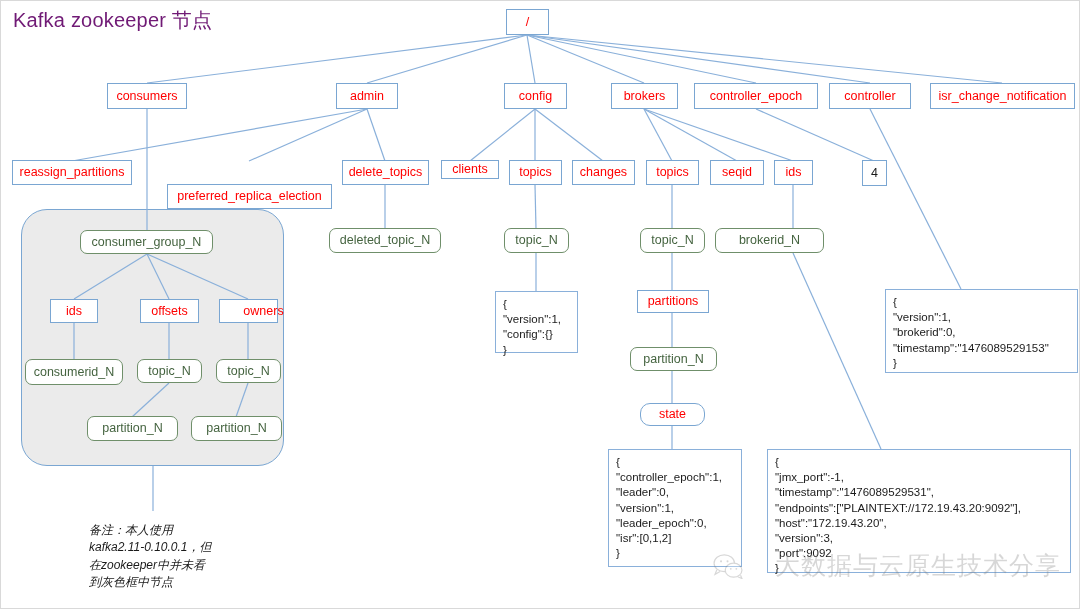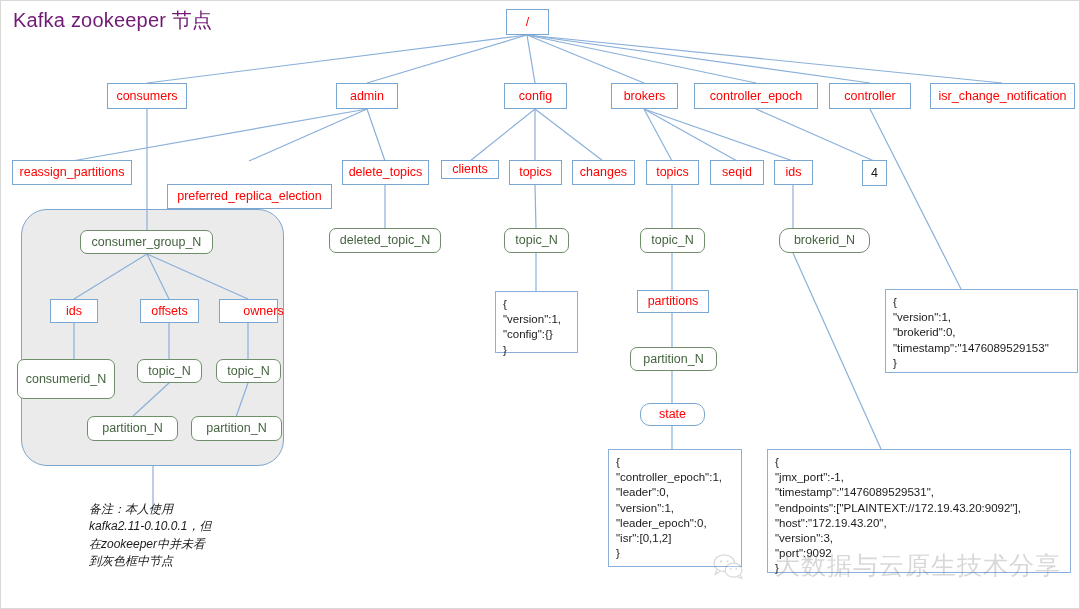--- a/index.html
+++ b/index.html
@@ -181,27 +181,27 @@
   <div class="node" style="left:571px;top:159px;width:63px;height:25px;">changes</div>
   <div class="node" style="left:645px;top:159px;width:53px;height:25px;">topics</div>
   <div class="node" style="left:709px;top:159px;width:54px;height:25px;">seqid</div>
   <div class="node" style="left:773px;top:159px;width:39px;height:25px;">ids</div>
   <div class="node black" style="left:861px;top:159px;width:25px;height:26px;">4</div>
 
   <div class="node green" style="left:79px;top:229px;width:133px;height:24px;">consumer_group_N</div>
   <div class="node green" style="left:328px;top:227px;width:112px;height:25px;">deleted_topic_N</div>
   <div class="node green" style="left:503px;top:227px;width:65px;height:25px;">topic_N</div>
   <div class="node green" style="left:639px;top:227px;width:65px;height:25px;">topic_N</div>
-  <div class="node green" style="left:778px;top:227px;width:91px;height:25px;border-radius:10px;">brokerid_N</div>
+  <div class="node green" style="left:714px;top:227px;width:109px;height:25px;">brokerid_N</div>
 
   <div class="node" style="left:49px;top:298px;width:48px;height:24px;">ids</div>
   <div class="node" style="left:139px;top:298px;width:59px;height:24px;">offsets</div>
   <div class="node" style="left:218px;top:298px;width:59px;height:24px;padding-left:36px;">owners</div>
 
-  <div class="node green" style="left:16px;top:358px;width:98px;height:40px;">consumerid_N</div>
+  <div class="node green" style="left:24px;top:358px;width:98px;height:26px;">consumerid_N</div>
   <div class="node green" style="left:136px;top:358px;width:65px;height:24px;">topic_N</div>
   <div class="node green" style="left:215px;top:358px;width:65px;height:24px;">topic_N</div>
 
   <div class="node green" style="left:86px;top:415px;width:91px;height:25px;">partition_N</div>
   <div class="node green" style="left:190px;top:415px;width:91px;height:25px;">partition_N</div>
 
   <div class="node" style="left:636px;top:289px;width:72px;height:23px;">partitions</div>
   <div class="node green" style="left:629px;top:346px;width:87px;height:24px;">partition_N</div>
   <div class="node" style="left:639px;top:402px;width:65px;height:23px;border-radius:10px;">state</div>
 
@@ -226,21 +226,21 @@
 "version":3,
 "port":9092
 }</div>
 
   <div class="jsonbox" style="left:884px;top:288px;width:193px;height:84px;">{
 "version":1,
 "brokerid":0,
 "timestamp":"1476089529153"
 }</div>
 
-  <div class="note" style="left:88px;top:500px;width:190px;">备注：本人使用
+  <div class="note" style="left:88px;top:521px;width:190px;">备注：本人使用
 kafka2.11-0.10.0.1，但
 在zookeeper中并未看
 到灰色框中节点</div>
 
   <div class="watermark" style="left:712px;top:548px;gap:32px;">
     <svg class="wm-icon" viewBox="0 0 32 28">
       <ellipse cx="12" cy="11" rx="11" ry="9" fill="none" stroke="#7d7d7d" stroke-width="1.3"></ellipse>
       <circle cx="8.5" cy="9" r="1.1" fill="#7d7d7d"></circle>
       <circle cx="15.5" cy="9" r="1.1" fill="#7d7d7d"></circle>
       <path d="M4 18 L2 23 L7.5 20" fill="none" stroke="#7d7d7d" stroke-width="1.3"></path>

